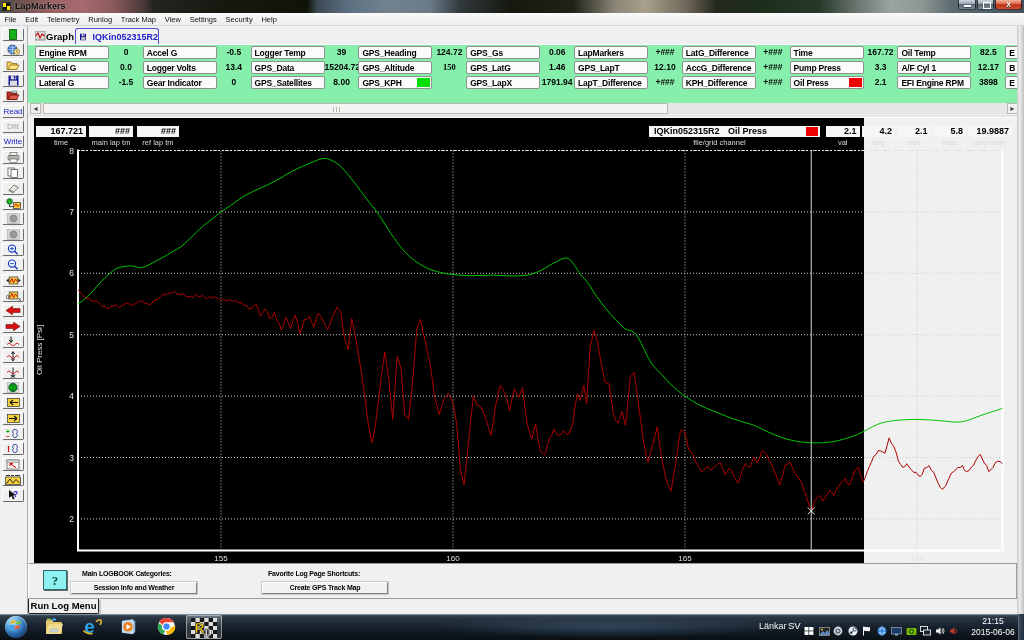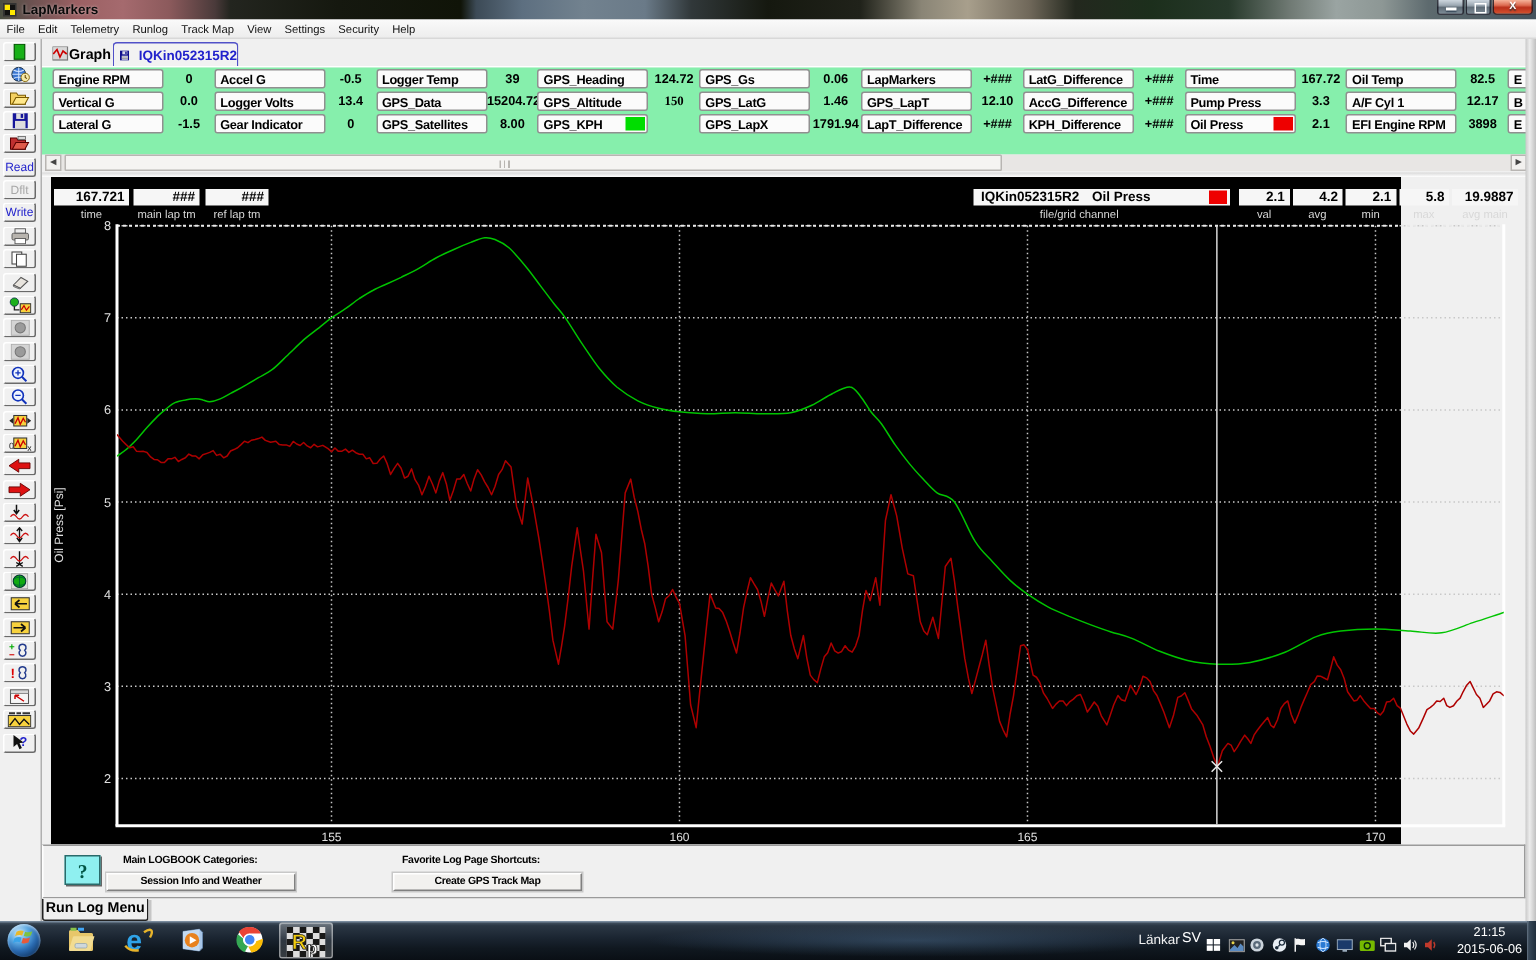--- a/index.html
+++ b/index.html
@@ -59,21 +59,21 @@
   .sb-arrow { position:absolute; top:0; width:11px; height:11px; background:#f2f1ef; border:1px solid #b8b5b2; font-size:7px; line-height:9px; text-align:center; color:#444; }
   #sb-left { left:0; } #sb-right { right:0; }
   #sb-thumb { position:absolute; left:13px; top:0; width:625px; height:11px; background:#f5f4f2; border:1px solid #b8b5b2; border-radius:1px; }
   #sb-grip { position:absolute; left:47%; top:3px; width:8px; height:5px; margin-left:-4px;
     background:repeating-linear-gradient(90deg,#b9b6b2 0 1px,transparent 1px 3px); }
 
   
   #sep1 { left:28px; top:115px; width:991px; height:3px; background:linear-gradient(#d9d9d9,#ffffff); }
 
   
-  #blackpanel { left:34px; top:118px; width:900px; height:445px; background:#000; }
+  #blackpanel { left:34px; top:118px; width:830px; height:445px; background:#000; }
   .ibox { position:absolute; top:8px; height:11px; background:#f6f6f6; font-size:9px; font-weight:bold; color:#000; line-height:11px; }
   .ibox.right { text-align:right; padding-right:3px; }
   .ilabel { position:absolute; top:21px; height:8px; font-size:7.5px; color:#d8d8d8; text-align:center; line-height:8px; white-space:nowrap; }
   #fc-box { left:615px; width:171px; }
   #fc-file { position:absolute; left:5px; top:0; }
   #fc-chan { position:absolute; left:79px; top:0; }
   #fc-swatch { position:absolute; right:2px; top:1px; width:12px; height:9px; }
 
   
   #logbook { left:28px; top:563px; width:989px; height:36px; background:#f0f0f0; border:1px solid #9a9a9a; border-left-color:#fff; }

